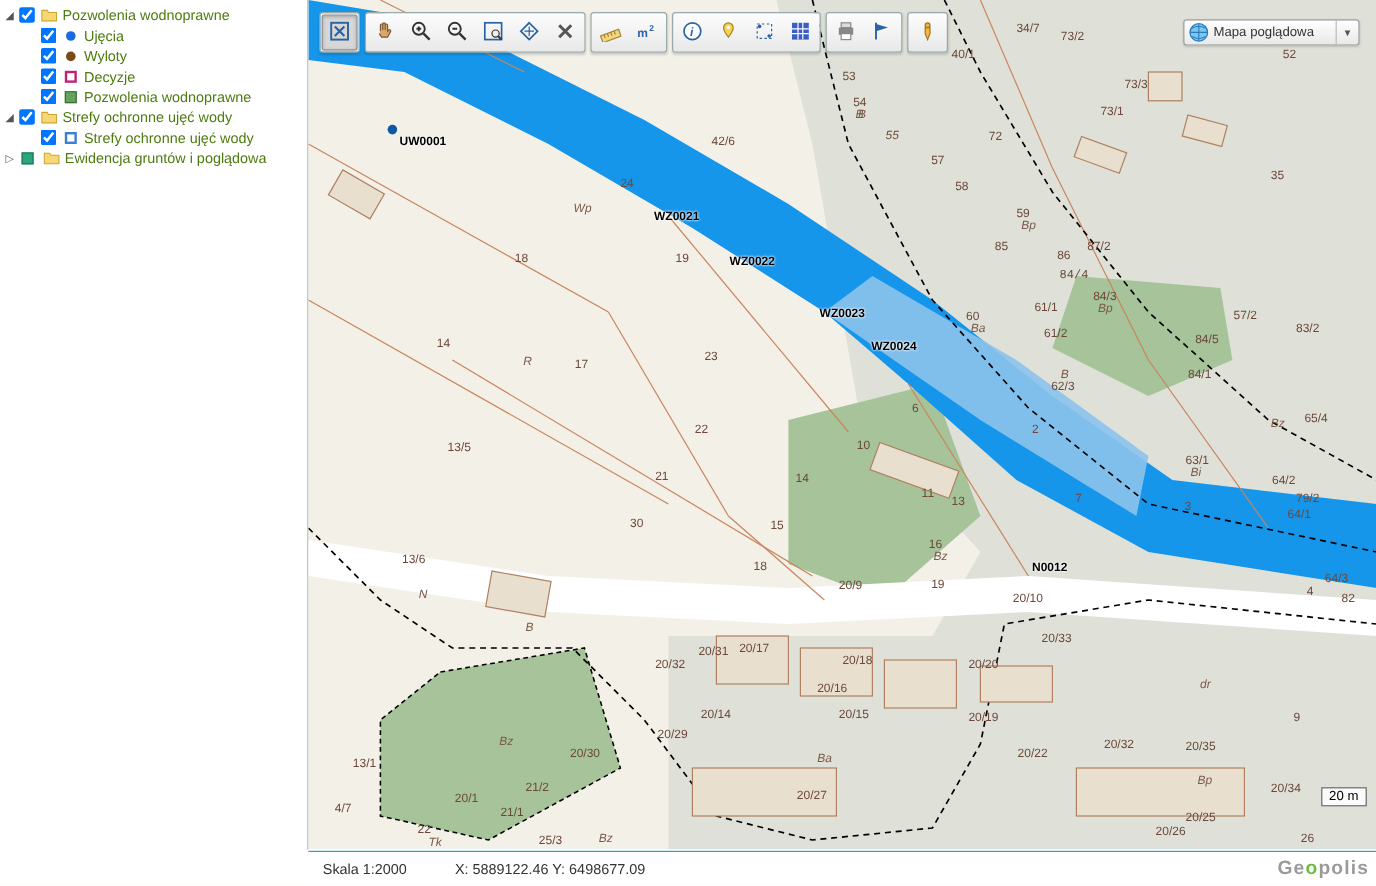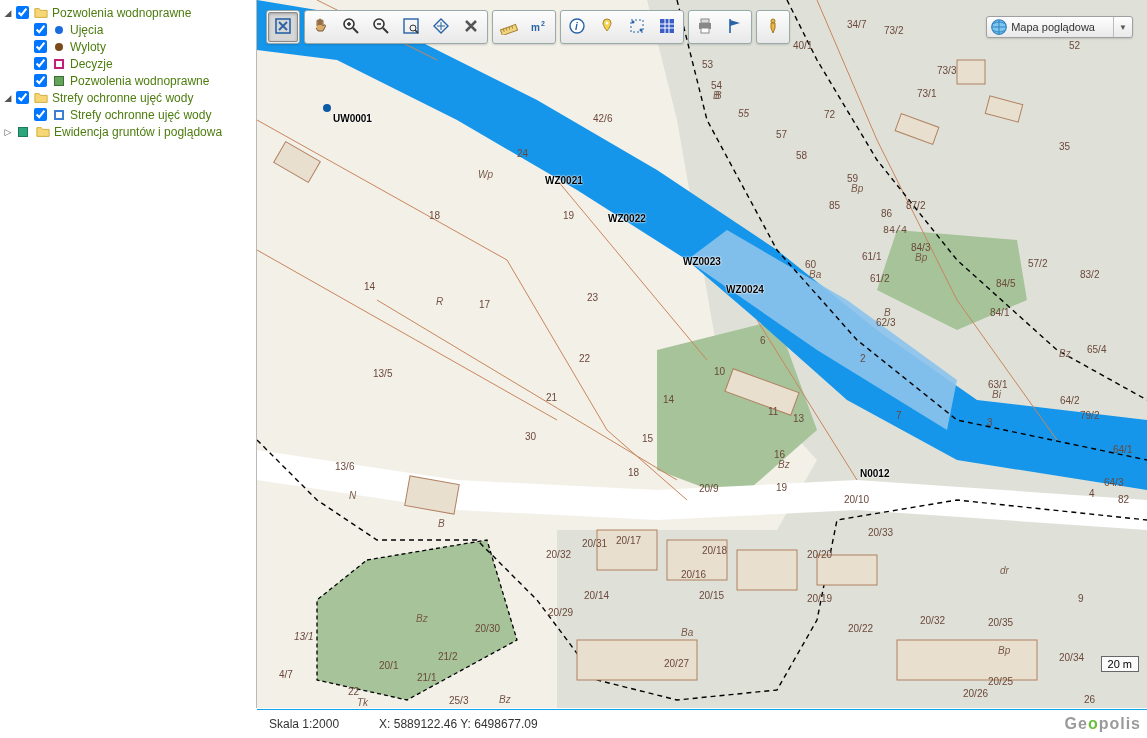--- a/index.html
+++ b/index.html
@@ -506,21 +506,21 @@
 <div class="ml " style="left: 870px; top: 273px;">61/2</div>
 <div class="ml " style="left: 876px; top: 317px;">62/3</div>
 <div class="ml " style="left: 1028px; top: 258px;">57/2</div>
 <div class="ml " style="left: 1080px; top: 269px; text-align: right;">83/2</div>
 <div class="ml " style="left: 990px; top: 307px;">84/1</div>
 <div class="ml " style="left: 988px; top: 379px;">63/1</div>
 <div class="ml it" style="left: 992px; top: 389px;">Bi</div>
 <div class="ml " style="left: 1060px; top: 395px;">64/2</div>
 <div class="ml " style="left: 1087px; top: 344px;">65/4</div>
 <div class="ml " style="left: 1080px; top: 410px;">79/2</div>
-<div class="ml " style="left: 1073px; top: 444px; margin-left: 40px;">64/1</div>
+<div class="ml " style="left: 1073px; top: 424px;">64/1</div>
 <div class="ml " style="left: 1104px; top: 477px;">64/3</div>
 <div class="ml " style="left: 1118px; top: 494px;">82</div>
 <div class="ml " style="left: 364px; top: 281px;">14</div>
 <div class="ml " style="left: 429px; top: 210px;">18</div>
 <div class="ml " style="left: 479px; top: 299px;">17</div>
 <div class="ml " style="left: 587px; top: 292px;">23</div>
 <div class="ml " style="left: 579px; top: 353px;">22</div>
 <div class="ml " style="left: 546px; top: 392px;">21</div>
 <div class="ml " style="left: 663px; top: 394px;">14</div>
 <div class="ml " style="left: 642px; top: 433px;">15</div>
@@ -567,21 +567,21 @@
 <div class="ml " style="left: 807px; top: 593px;">20/19</div>
 <div class="ml " style="left: 546px; top: 549px;">20/32</div>
 <div class="ml " style="left: 548px; top: 607px;">20/29</div>
 <div class="ml " style="left: 475px; top: 623px;">20/30</div>
 <div class="ml " style="left: 438px; top: 651px;">21/2</div>
 <div class="ml " style="left: 417px; top: 672px;">21/1</div>
 <div class="ml " style="left: 379px; top: 660px;">20/1</div>
 <div class="ml " style="left: 449px; top: 695px;">25/3</div>
 <div class="ml " style="left: 348px; top: 686px;">22</div>
 <div class="ml " style="left: 279px; top: 669px;">4/7</div>
-<div class="ml " style="left: 294px; top: 631px; font-style: italic;">13/1</div>
+<div class="ml " style="left: 294px; top: 631px;">13/1</div>
 <div class="ml " style="left: 664px; top: 658px;">20/27</div>
 <div class="ml " style="left: 848px; top: 623px;">20/22</div>
 <div class="ml " style="left: 920px; top: 615px;">20/32</div>
 <div class="ml " style="left: 988px; top: 617px;">20/35</div>
 <div class="ml " style="left: 988px; top: 676px;">20/25</div>
 <div class="ml " style="left: 963px; top: 688px;">20/26</div>
 <div class="ml " style="left: 1059px; top: 652px;">20/34</div>
 <div class="ml " style="left: 1078px; top: 593px;">9</div>
 <div class="ml " style="left: 1084px; top: 694px;">26</div>
 

